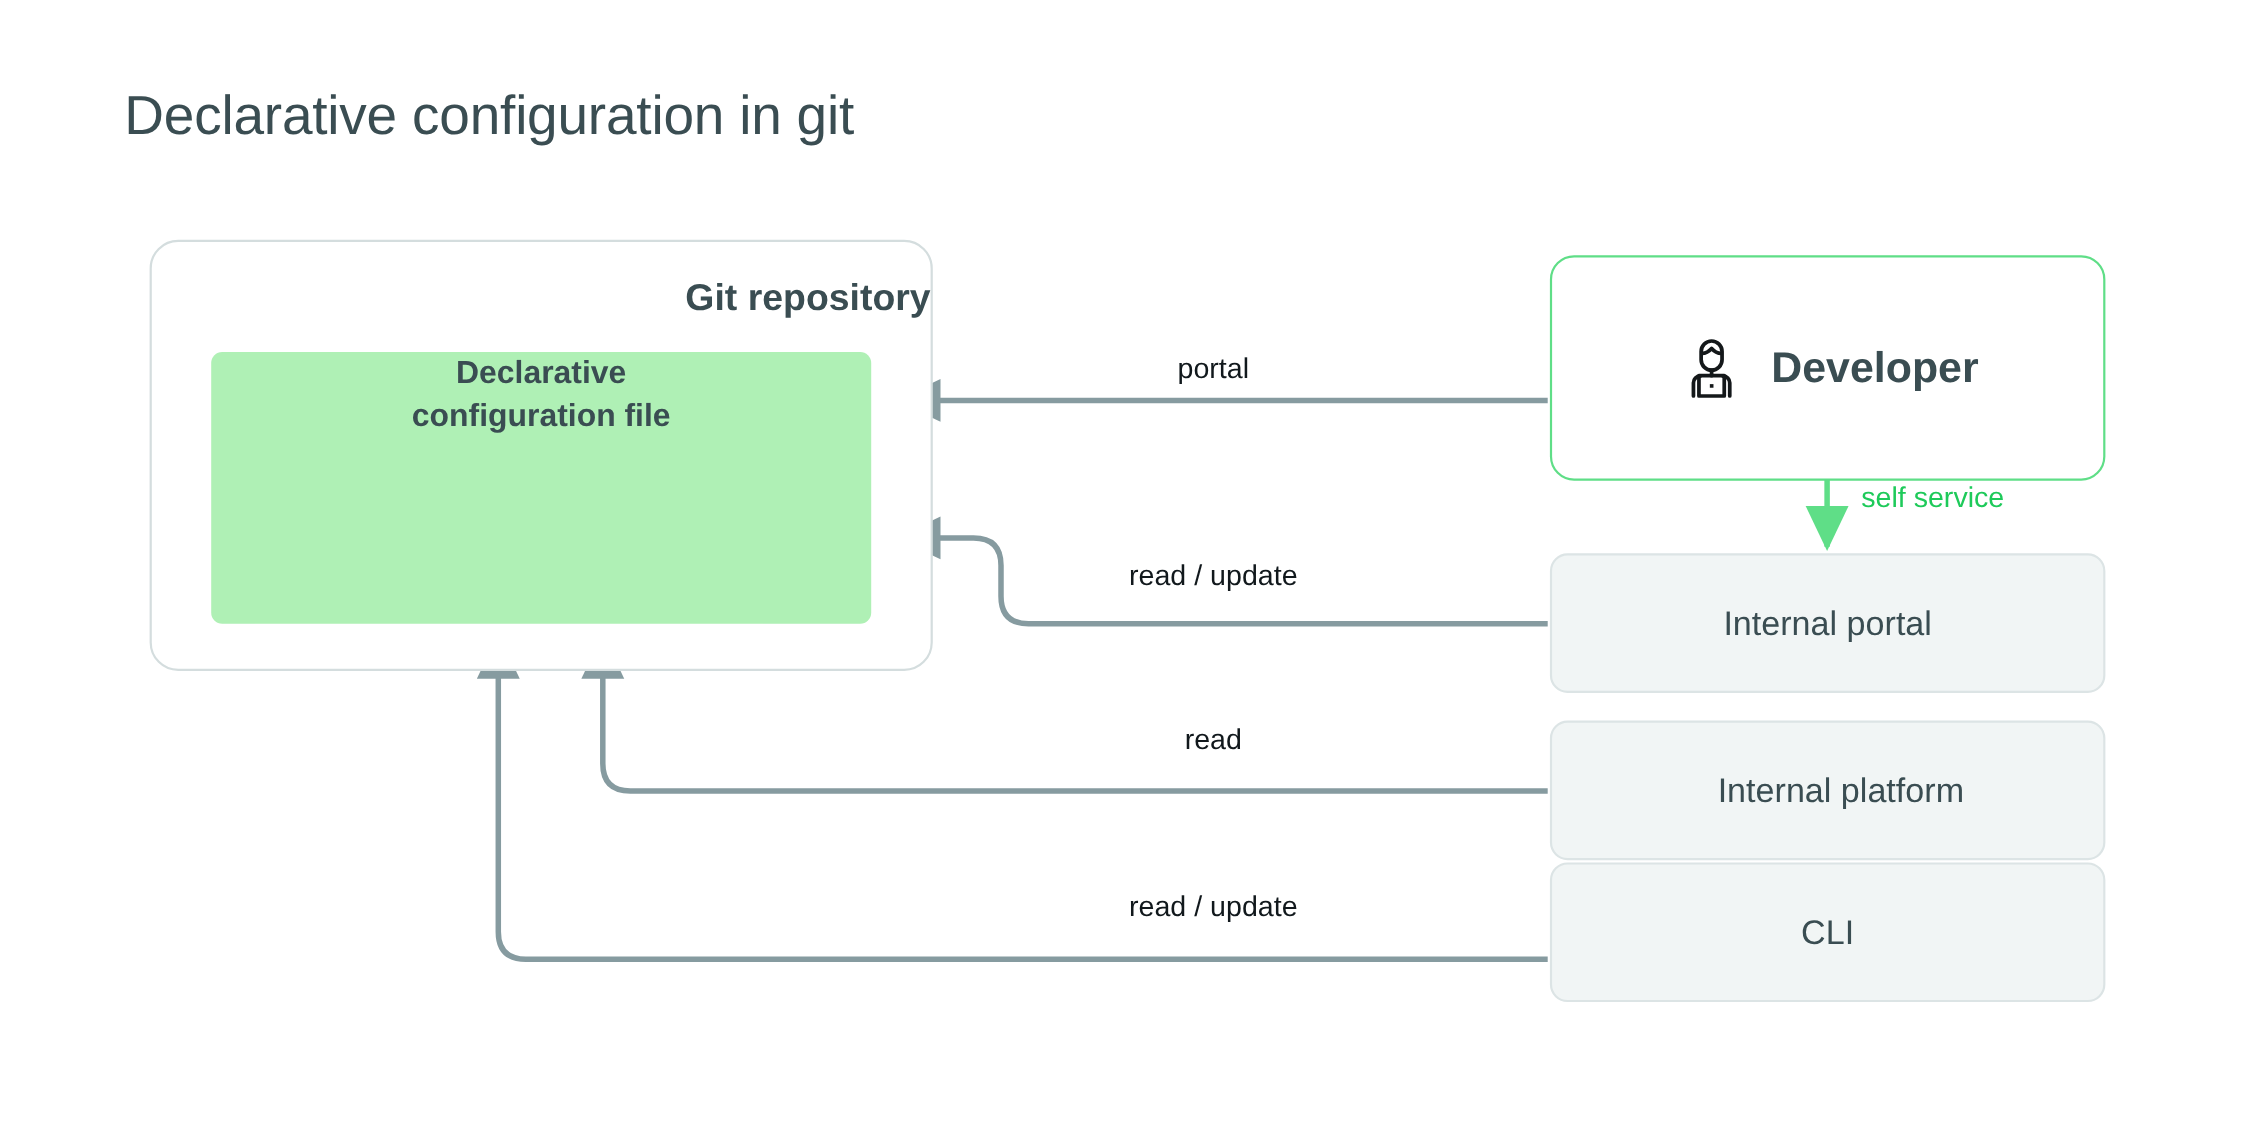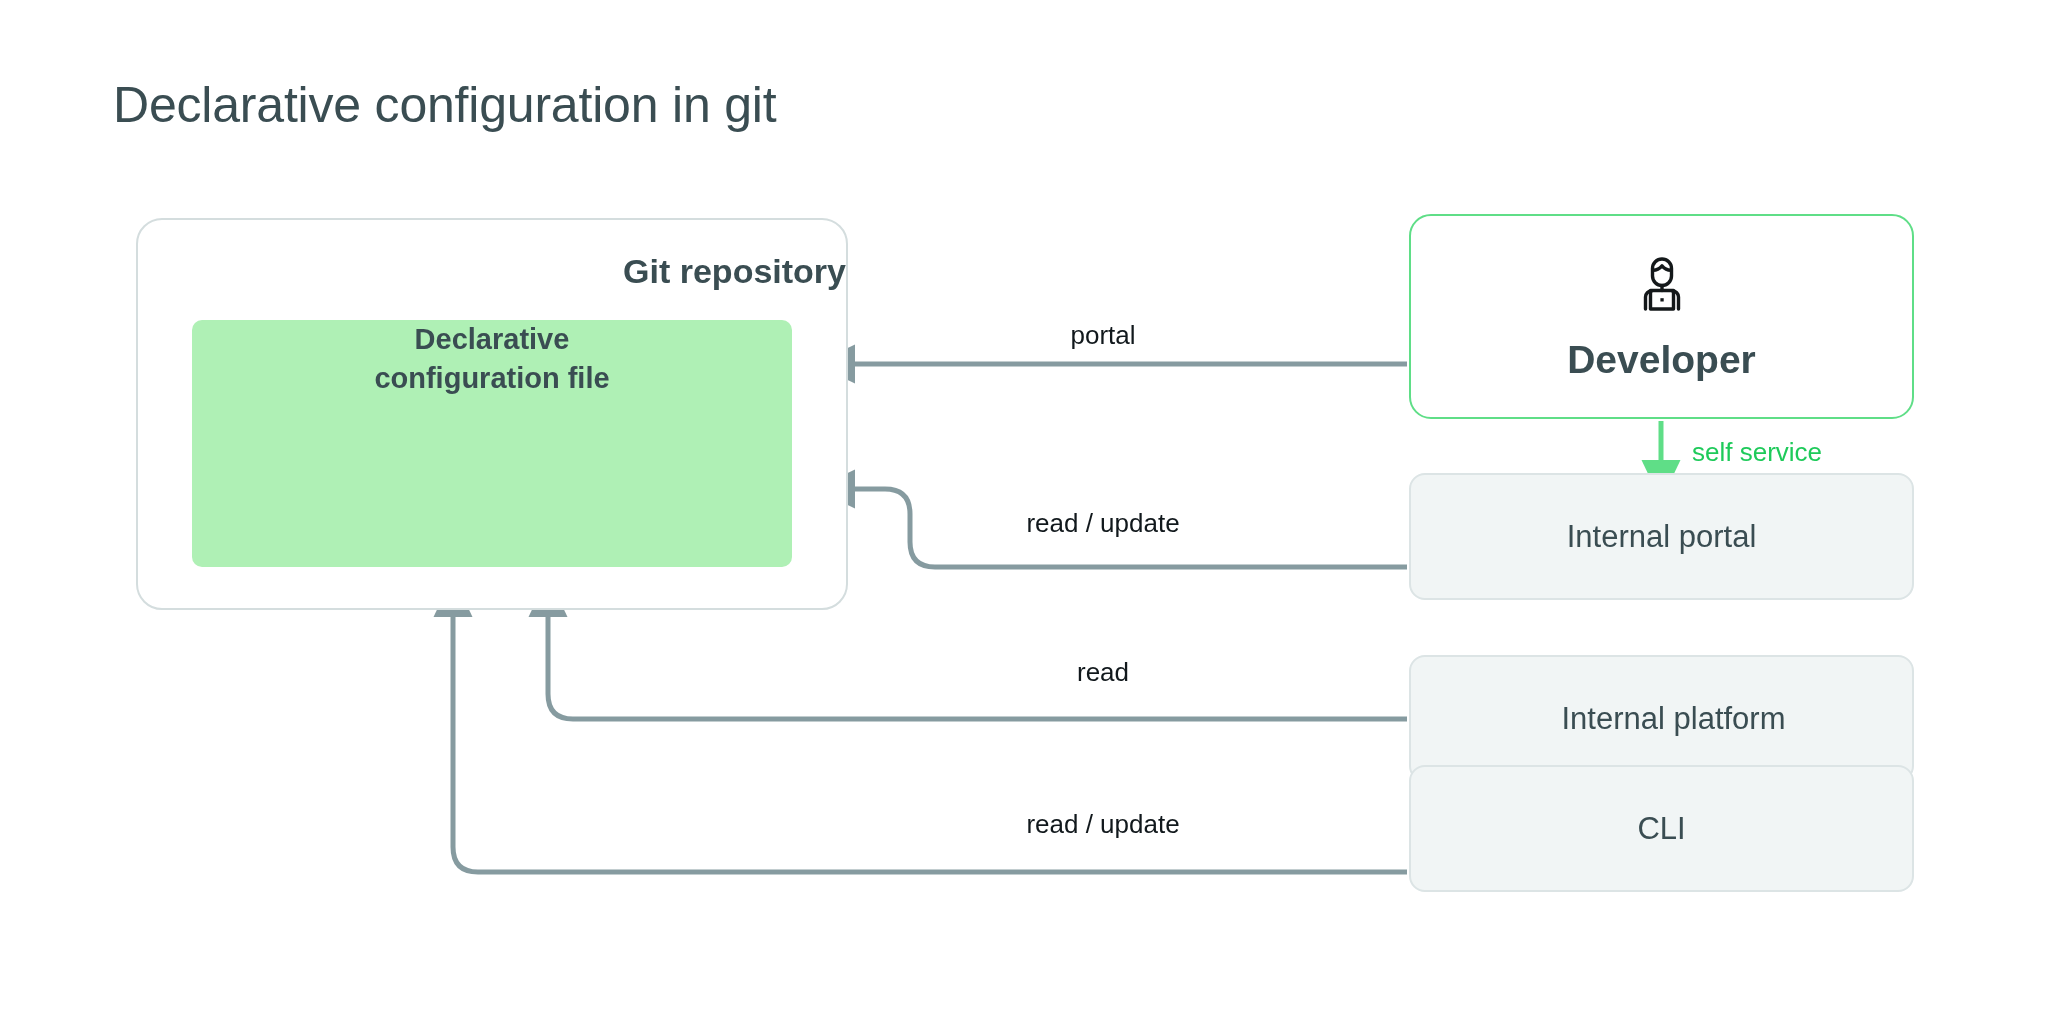--- a/index.html
+++ b/index.html
@@ -88,32 +88,31 @@
     color: #3A4D52;
     text-align: center;
     line-height: 1.36;
     white-space: pre-line;
   }
 
   
   .developer-box {
     position: absolute;
     left: 1409px;
-    top: 214px;
+    top: 232px;
     width: 505px;
     height: 205px;
     border: 2.5px solid #5FDE87;
     border-radius: 22px;
     background: #ffffff;
     box-sizing: border-box;
     display: flex;
     align-items: center;
     justify-content: center;
     gap: 22px;
-    flex-direction: column;
   }
   .dev-icon {
     width: 64px;
     height: 64px;
     flex: 0 0 auto;
     display: block;
   }
   .developer-label {
     font-size: 39px;
     font-weight: 700;
@@ -134,23 +133,23 @@
     display: flex;
     align-items: center;
     justify-content: center;
   }
   .consumer-label {
     font-size: 31px;
     font-weight: 400;
     color: #3A4D52;
     white-space: nowrap;
   }
-  #box-internal-portal   { top: 473px; }
+  #box-internal-portal   { top: 503px; }
   #box-internal-platform { top: 655px; padding-left: 24px; }
-  #box-cli              { top: 765px; }
+  #box-cli              { top: 784px; }
 
   
   .edge-label {
     position: absolute;
     font-size: 26px;
     font-weight: 400;
     color: #11181C;
     white-space: nowrap;
     transform: translateX(-50%);
   }

